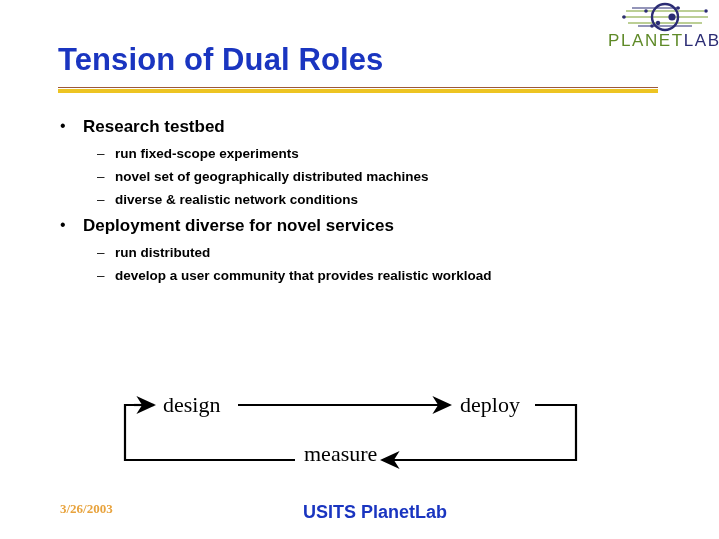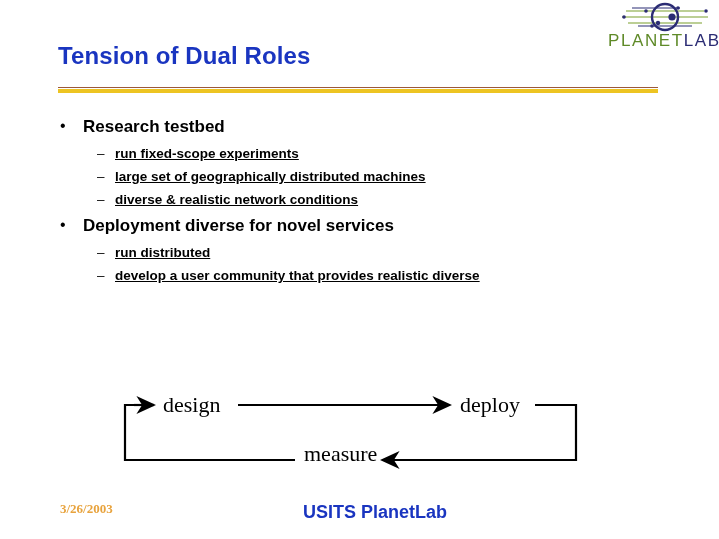--- a/index.html
+++ b/index.html
@@ -43,21 +43,21 @@
     white-space: nowrap;
   }
   .wm-green { color: #5f8a28; }
   .wm-navy  { color: #2b2c74; }
 
   
   #title {
     position: absolute;
     left: 58px;
     top: 42px;
-    font-size: 24px;
+    font-size: 31px;
     font-weight: bold;
     color: #1a35c0;
     letter-spacing: 0.1px;
     white-space: nowrap;
   }
   #title-rule-top {
     position: absolute;
     left: 58px;
     top: 87px;
     width: 600px;
@@ -109,21 +109,20 @@
     position: absolute;
     left: 0px;
     top: 0px;
     width: 18px;
     font-weight: normal;
   }
   .lvl2 .txt {
     position: absolute;
     left: 18px;
     top: 0px;
-    text-decoration: underline;
   }
 
   
   #cycle {
     position: absolute;
     left: 110px;
     top: 378px;
     width: 500px;
     height: 104px;
   }
@@ -206,38 +205,38 @@
     <div class="lvl1" style="left:60px; top:117px;">
       <span class="marker">•</span>
       <span class="txt">Research testbed</span>
     </div>
     <div class="lvl2" style="left:97px; top:146px;">
       <span class="marker">–</span>
       <span class="txt">run fixed-scope experiments</span>
     </div>
     <div class="lvl2" style="left:97px; top:169px;">
       <span class="marker">–</span>
-      <span class="txt">large set of geographically distributed machines</span>
+      <span class="txt">novel set of geographically distributed machines</span>
     </div>
     <div class="lvl2" style="left:97px; top:192px;">
       <span class="marker">–</span>
       <span class="txt">diverse &amp; realistic network conditions</span>
     </div>
 
     <div class="lvl1" style="left:60px; top:216px;">
       <span class="marker">•</span>
       <span class="txt">Deployment diverse for novel services</span>
     </div>
     <div class="lvl2" style="left:97px; top:245px;">
       <span class="marker">–</span>
       <span class="txt">run distributed</span>
     </div>
     <div class="lvl2" style="left:97px; top:268px;">
       <span class="marker">–</span>
-      <span class="txt">develop a user community that provides realistic diverse</span>
+      <span class="txt">develop a user community that provides realistic workload</span>
     </div>
 
   </div>
 
   <div id="cycle">
     <svg width="500" height="104" viewBox="0 0 500 104" xmlns="http://www.w3.org/2000/svg">
       <defs>
         <marker id="ahead" markerWidth="9" markerHeight="9" refX="8" refY="4.5" orient="auto" markerUnits="strokeWidth">
           <path d="M0,0.4 L9,4.5 L0,8.6 L2.6,4.5 Z" fill="#000000"></path>
         </marker>

